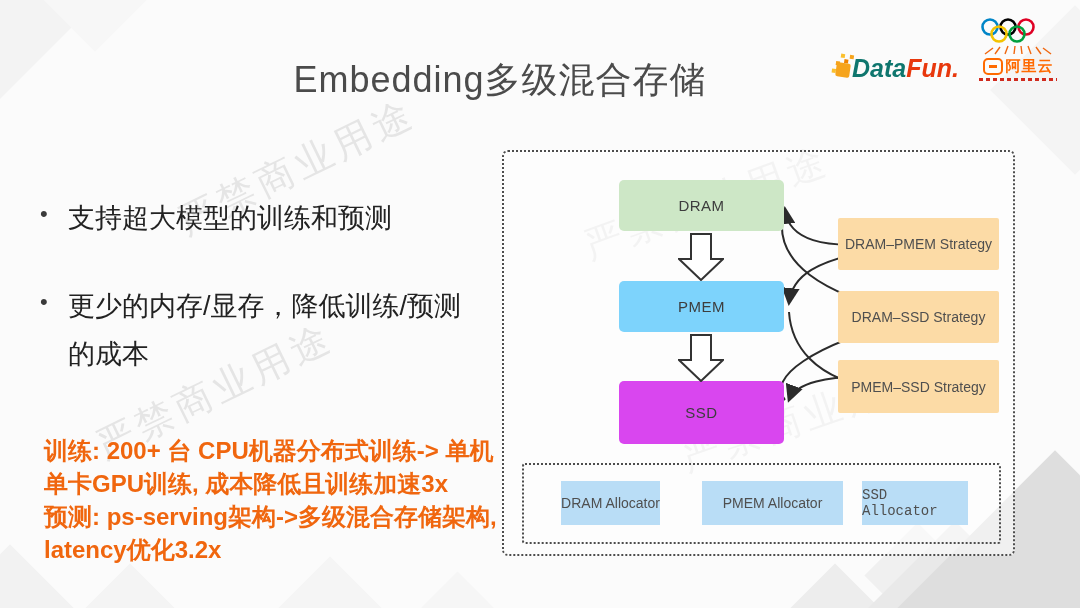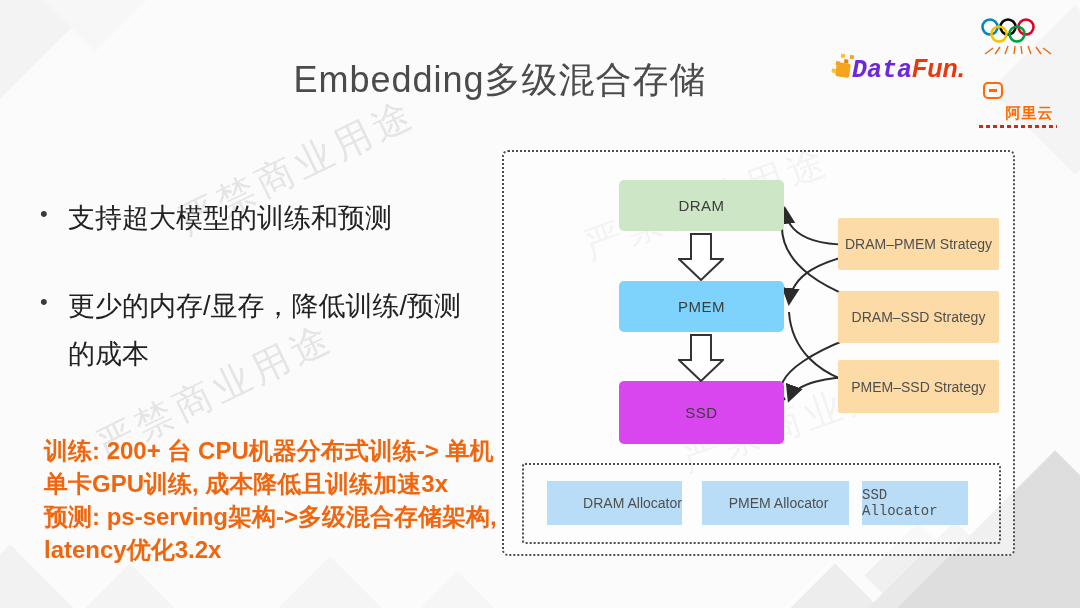--- a/index.html
+++ b/index.html
@@ -45,30 +45,30 @@
   }
 
   
   .logos{position:absolute;right:12px;top:14px;width:240px;height:80px;z-index:5;}
   .datafun{position:absolute;left:8px;top:40px;display:flex;align-items:baseline;}
   .df-dots{position:relative;width:14px;height:14px;margin-right:2px;background:#f6a41c;
     box-shadow:-6px -6px 0 -5px #f6a41c,2px -9px 0 -5px #f08300,-9px 2px 0 -5px #fbc02d,
                -2px -14px 0 -5px #fbc02d,7px -14px 0 -5px #f6a41c;
     border-radius:2px;transform:rotate(8deg);}
   .df-text{font-size:25px;font-weight:bold;font-style:italic;letter-spacing:0;}
-  .df-data{color:#6d28d9;font-family:Liberation Mono, monospace;}
+  .df-data{color:#0f766e;}
   .df-fun{color:#e8380d;}
   .alicloud{position:absolute;right:4px;top:4px;width:92px;text-align:center;}
   .rings{display:block;margin:0 auto;}
   .rays{display:block;margin:1px auto 2px auto;}
   .ali-row{display:flex;align-items:center;justify-content:center;gap:3px;}
   .ali-mark{width:20px;height:17px;border:2px solid #ff6a00;border-radius:5px;
     display:flex;align-items:center;justify-content:center;box-sizing:border-box;}
   .ali-dash{width:8px;height:3px;background:#ff6a00;}
-  .ali-text{font-size:15px;font-weight:bold;color:#ff6a00;letter-spacing:1px;margin-top:47px;}
+  .ali-text{font-size:15px;font-weight:bold;color:#ff6a00;letter-spacing:1px;}
   .ali-tagline{margin:2px auto 0 auto;width:78px;height:3px;
     background:repeating-linear-gradient(90deg,#d02a1e 0 4px,transparent 4px 7px);}
 
   
   .bullets{position:absolute;left:40px;top:194px;width:470px;z-index:4;}
   .bullet{display:flex;margin-bottom:40px;}
   .bullet .dot{width:28px;font-size:22px;color:#3a3a3a;line-height:40px;flex:0 0 28px;}
   .bullet .txt{font-size:27px;color:#222222;line-height:48px;white-space:pre-line;}
 
   
@@ -103,22 +103,22 @@
   .st3{top:208px;height:53px;}
   .alloc-wrap{
     position:absolute;left:18px;top:311px;width:479px;height:81px;
     border:2px dotted #4d4d4d;border-radius:3px;box-sizing:border-box;z-index:2;
   }
   .alloc{
     position:absolute;top:16px;height:44px;background:#b9ddf6;
     display:flex;align-items:center;justify-content:center;
     font-size:14px;color:#4f4f4f;
   }
-  .al1{left:23px;width:99px;padding-left:36px;}
-  .al2{left:178px;width:141px;padding-left:6px;}
+  .al1{left:37px;width:99px;}
+  .al2{left:178px;width:141px;}
   .al3{left:338px;width:106px;font-family:Liberation Mono, monospace;}
 </style>
 </head>
 <body>
 
 <div class="slide">
 
   <div class="dec dec-tl1"></div>
   <div class="dec dec-tl2"></div>
   <div class="dec dec-tr1"></div>

